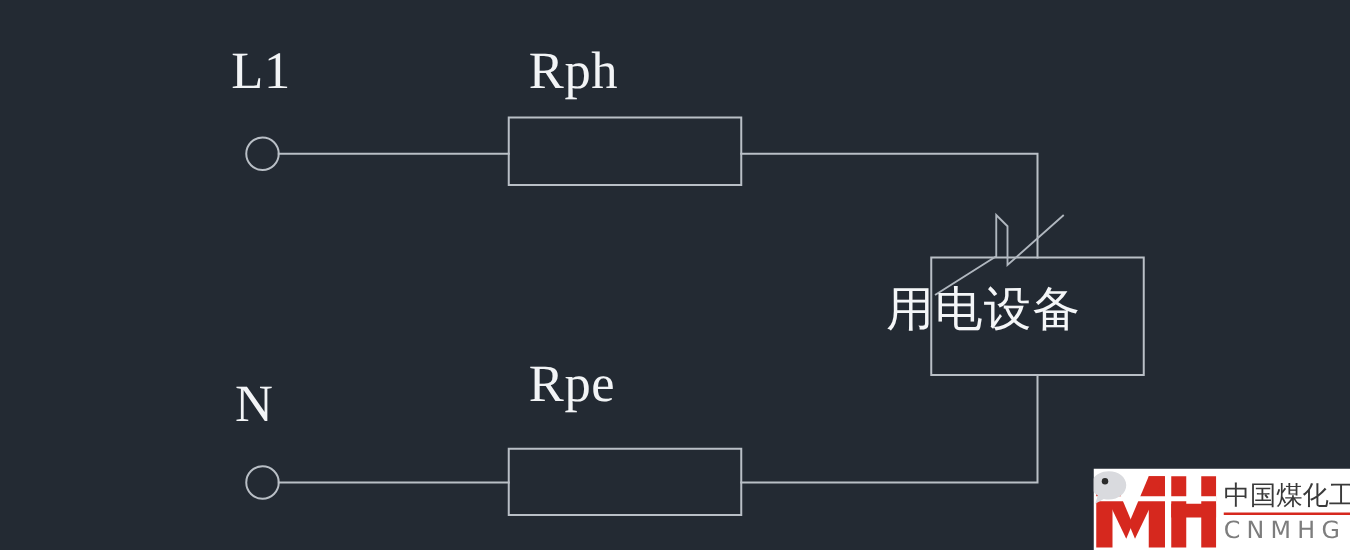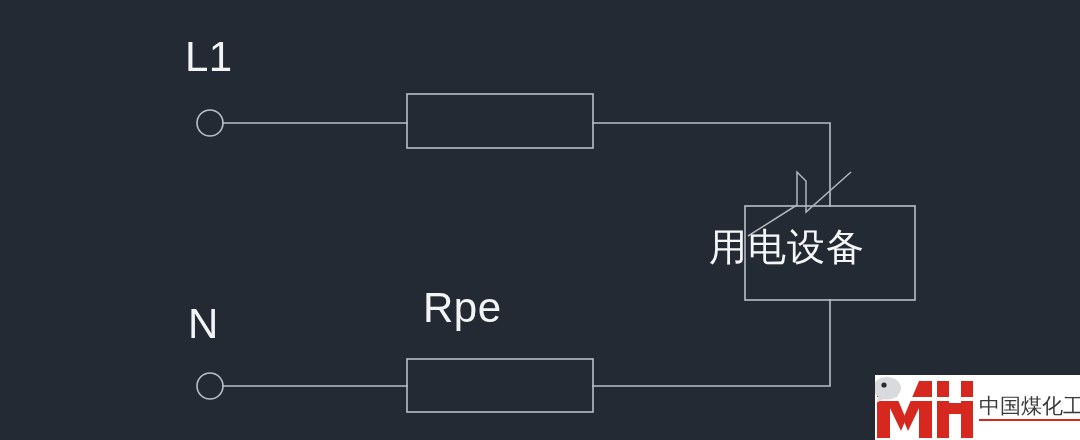--- a/index.html
+++ b/index.html
@@ -42,21 +42,21 @@
     stroke: #b0b7bf;
     stroke-width: 1.5;
     fill: none;
     stroke-linecap: butt;
     stroke-linejoin: miter;
   }
   
   .label {
     position: absolute;
     color: #f2f4f6;
-    font-family: Liberation Sans, sans-serif;
+    font-family: Liberation Serif, serif;
     white-space: nowrap;
     line-height: 1;
     letter-spacing: 0.5px;
   }
   .label-l1  { left: 185px; top: 36px;  font-size: 42px; }
   .label-rph { left: 423px; top: 36px;  font-size: 42px; }
   .label-n   { left: 188px; top: 303px; font-size: 42px; }
   .label-rpe { left: 423px; top: 287px; font-size: 42px; }
   .device-text {
     position: absolute;
@@ -143,20 +143,21 @@
 
     <path class="vary-line" d="M 748 236 L 797 205 L 797 172 L 806 181 L 806 212 L 851 172"></path>
 
     <path class="wire" d="M 830 300 L 830 386 L 593 386"></path>
     <rect class="box-outline" x="407" y="359" width="186" height="53"></rect>
     <path class="wire" d="M 407 386 L 223 386"></path>
     <circle class="terminal" cx="210" cy="386" r="13"></circle>
   </svg>
 
   <div class="label label-l1">L1</div>
+  <div class="label label-rph">Rph</div>
   <div class="label label-n">N</div>
   <div class="label label-rpe">Rpe</div>
   <div class="device-text">用电设备</div>
 
   <div id="watermark">
 
     <div class="wm-mark">
       <svg width="98" height="65" viewBox="0 0 98 65">
 
         <rect x="2" y="6" width="13" height="57" fill="#d6281e"></rect>
@@ -174,16 +175,17 @@
         <path d="M15 2 C7 2 1 7 1 13 C1 16.5 3 19.5 6.2 21.4
                  L4.2 28 L11 24.2 C12.3 24.5 13.6 24.6 15 24.6
                  C23 24.6 29 19.6 29 13 C29 7 23 2 15 2 Z" fill="#d9dade"></path>
         <circle cx="12" cy="10" r="2.6" fill="#2b2b2b"></circle>
       </svg>
     </div>
 
     <div class="wm-text">
       <div class="wm-cn">中国煤化工</div>
       <div class="wm-rule"></div>
+      <div class="wm-en">CNMHG</div>
     </div>
   </div>
 
 </div>
 
 </body></html>

